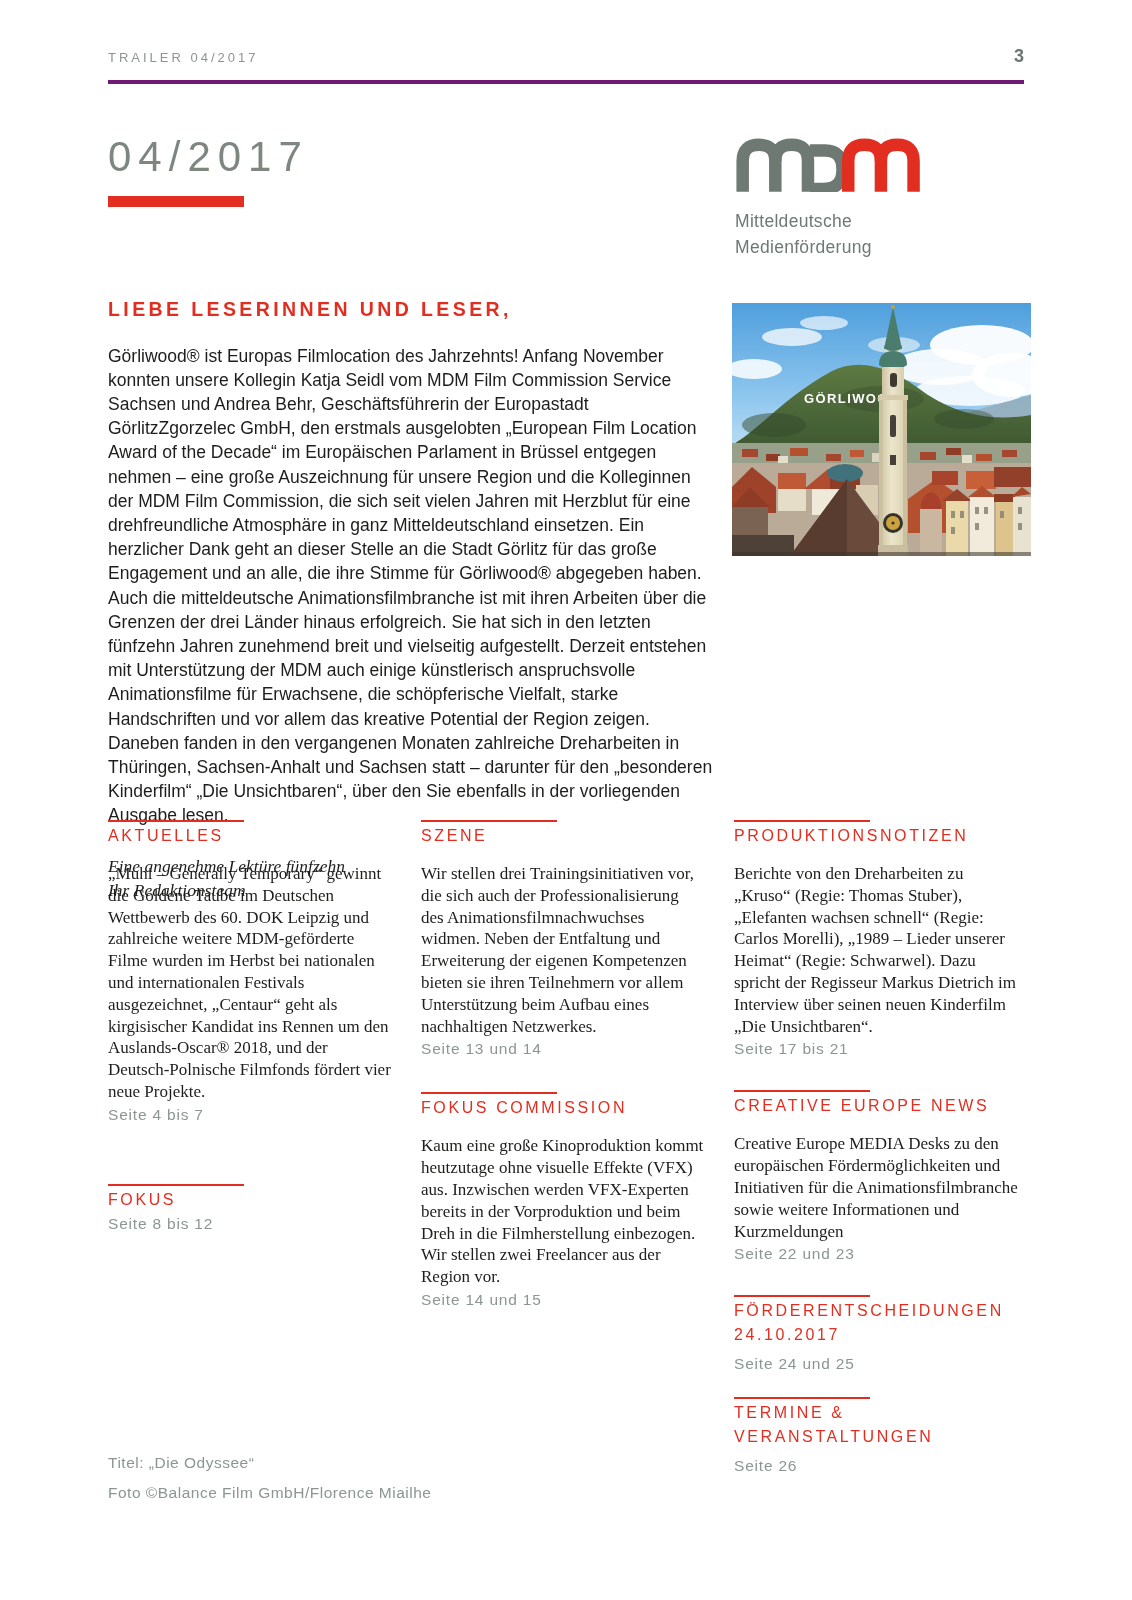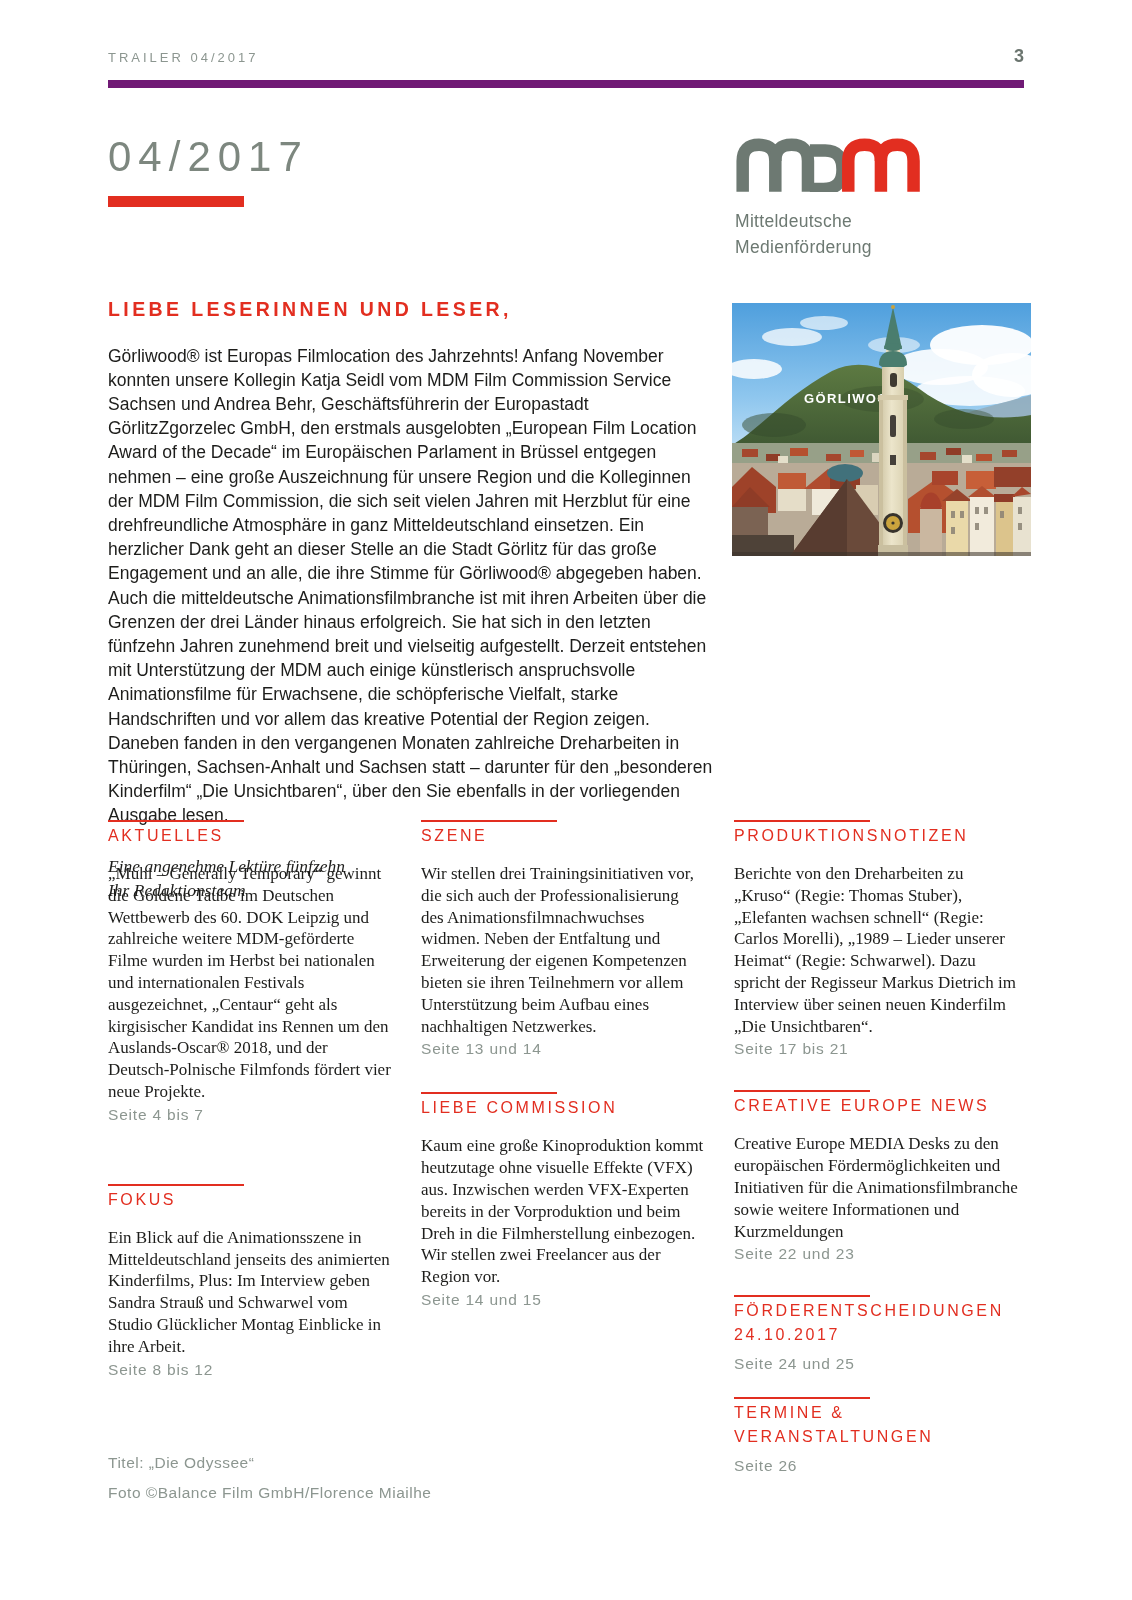--- a/index.html
+++ b/index.html
@@ -6,21 +6,21 @@
   .page {
     position:relative; width:1132px; height:1600px; margin:0 auto;
     background:#ffffff; overflow:hidden;
     font-family:"Liberation Sans", sans-serif;
     -webkit-font-smoothing:antialiased;
   }
   
   .topbar {
     position:absolute; left:108px; right:108px; top:46px;
     display:flex; justify-content:space-between; align-items:baseline;
-    padding-bottom:13px; border-bottom:8px solid #701a75;
+    padding-bottom:13px; border-bottom:4px solid #701a75;
   }
   .magazine { font-size:13px; letter-spacing:3px; color:#8c9690; font-weight:500; }
   .pagenum  { font-size:18px; font-weight:700; color:#6b756f; }
 
   
   .masthead { position:absolute; left:108px; top:128px; width:916px; }
   .title-inhalt { font-size:42px; font-weight:700; letter-spacing:11px; color:#68726c; line-height:1; }
   .title-issue  { font-size:42px; font-weight:400; letter-spacing:7px;  color:#7d877f; line-height:1; margin-top:8px; }
   .red-bar { width:136px; height:11px; background:var(--accent-red,#e22e20); margin-top:18px; }
 
@@ -242,35 +242,34 @@
     <div class="toc-col">
       <article class="entry">
         <div class="rule"></div>
         <h3>AKTUELLES</h3>
         <p class="body">„Muhi – Generally Temporary“ gewinnt die Goldene Taube im Deutschen Wettbewerb des 60. DOK Leipzig und zahlreiche weitere MDM-geförderte Filme wurden im Herbst bei nationalen und internationalen Festivals ausgezeichnet, „Centaur“ geht als kirgisischer Kandidat ins Rennen um den Auslands-Oscar® 2018, und der Deutsch-Polnische Filmfonds fördert vier neue Projekte.</p>
         <div class="pageref">Seite 4 bis 7</div>
       </article>
       <article class="entry gap-a">
         <div class="rule"></div>
         <h3>FOKUS</h3>
-        <p class="body">Ein Blick auf die Animationsszene in Mitteldeutschland jenseits des animierten Kinderfilms, Plus: Im Interview geben Sandra Strauß und Schwarwel vom Studio Glücklicher Montag Einblicke in ihre Arbeit.</p>
         <div class="pageref">Seite 8 bis 12</div>
       </article>
     </div>
 
     <div class="toc-col">
       <article class="entry">
         <div class="rule"></div>
         <h3>SZENE</h3>
         <p class="body">Wir stellen drei Trainingsinitiativen vor, die sich auch der Professionalisierung des Animationsfilmnachwuchses widmen. Neben der Entfaltung und Erweiterung der eigenen Kompetenzen bieten sie ihren Teilnehmern vor allem Unterstützung beim Aufbau eines nachhaltigen Netzwerkes.</p>
         <div class="pageref">Seite 13 und 14</div>
       </article>
       <article class="entry gap-b">
         <div class="rule"></div>
-        <h3>LIEBE COMMISSION</h3>
+        <h3>FOKUS COMMISSION</h3>
         <p class="body">Kaum eine große Kinoproduktion kommt heutzutage ohne visuelle Effekte (VFX) aus. Inzwischen werden VFX-Experten bereits in der Vorproduktion und beim Dreh in die Filmherstellung einbezogen. Wir stellen zwei Freelancer aus der Region vor.</p>
         <div class="pageref">Seite 14 und 15</div>
       </article>
     </div>
 
     <div class="toc-col">
       <article class="entry">
         <div class="rule"></div>
         <h3>PRODUKTIONSNOTIZEN</h3>
         <p class="body">Berichte von den Dreharbeiten zu „Kruso“ (Regie: Thomas Stuber), „Elefanten wachsen schnell“ (Regie: Carlos Morelli), „1989 – Lieder unserer Heimat“ (Regie: Schwarwel). Dazu spricht der Regisseur Markus Dietrich im Interview über seinen neuen Kinderfilm „Die Unsichtbaren“.</p>

